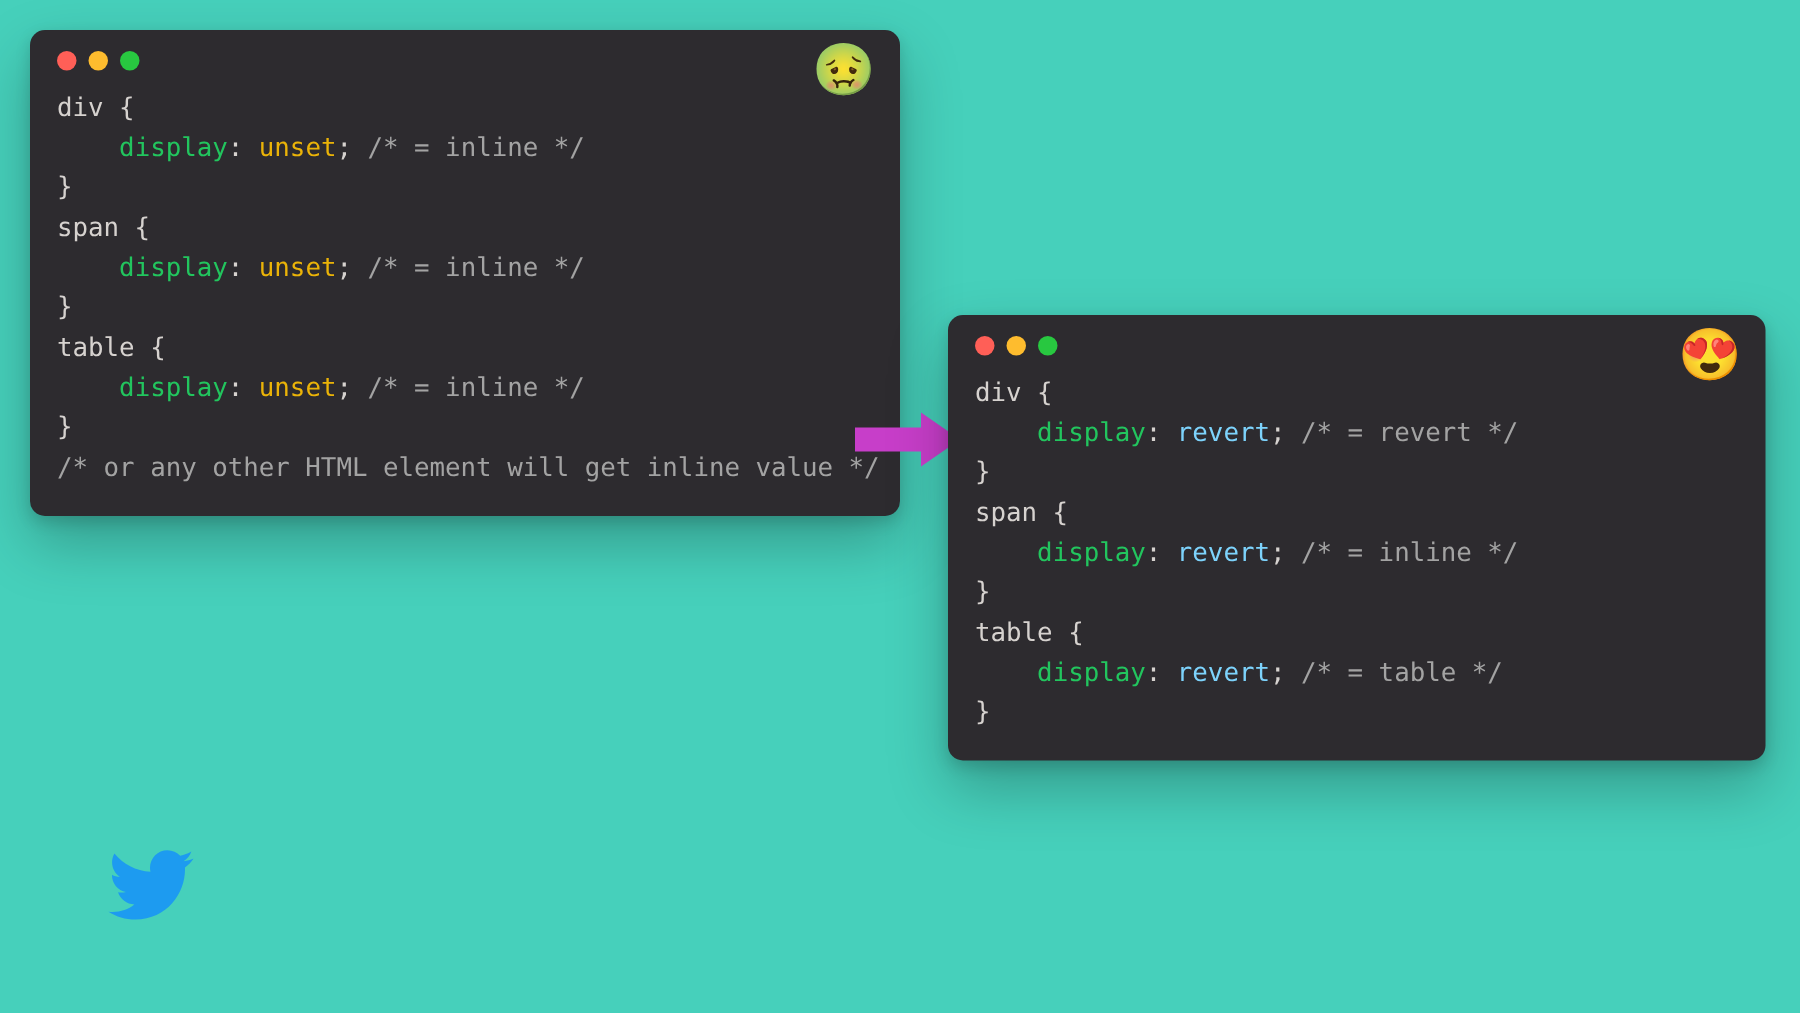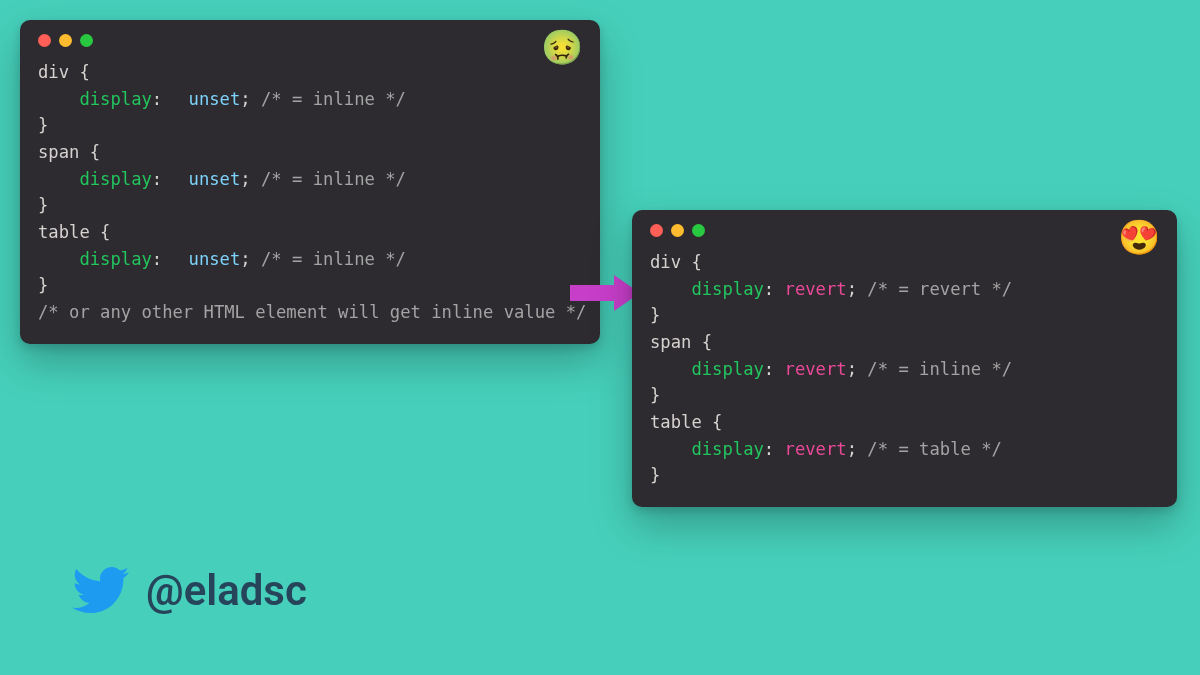--- a/index.html
+++ b/index.html
@@ -42,22 +42,22 @@
   }
   .code {
     font-size: 17.2px;
     line-height: 1.55;
     white-space: pre;
     color: #d6d2cf;
     font-weight: 500;
   }
   .sel { color: #d6d2cf; margin-top: 38px; }
   .prop { color: #22c55e; }
-  .val1 { color: #7dd3fc; margin-left: 16px; }
-  .val2 { color: #ec4899; text-align: right; }
+  .val1 { color: #eab308; }
+  .val2 { color: #7dd3fc; text-align: right; }
   .comment { color: #a3a3a3; }
   .punct { color: #d6d2cf; }
   
   #win1 { left: 20px; top: 20px; width: 580px; }
   #win2 { left: 632px; top: 210px; width: 545px; }
 
   .arrow {
     position: absolute;
     left: 570px;
     top: 275px;
@@ -136,14 +136,13 @@
 <span class="sel">}</span>
 <span class="sel">table {</span>
 <span class="sel">    </span><span class="prop">display</span><span class="punct">: </span><span class="val2">revert</span><span class="punct">; </span><span class="comment">/* = table */</span>
 <span class="sel">}</span></div>
 </div>
 
 <div class="credit">
   <svg viewBox="0 0 24 24">
     <path d="M23.643 4.937c-.835.37-1.732.62-2.675.733.962-.576 1.7-1.49 2.048-2.578-.9.534-1.897.922-2.958 1.13-.85-.904-2.06-1.47-3.4-1.47-2.572 0-4.658 2.086-4.658 4.66 0 .364.042.718.12 1.06-3.873-.195-7.304-2.05-9.602-4.868-.4.69-.63 1.49-.63 2.342 0 1.616.823 3.043 2.072 3.878-.764-.025-1.482-.234-2.11-.583v.06c0 2.257 1.605 4.14 3.737 4.568-.392.106-.803.162-1.227.162-.3 0-.593-.028-.877-.082.593 1.85 2.313 3.198 4.352 3.234-1.595 1.25-3.604 1.995-5.786 1.995-.376 0-.747-.022-1.112-.065 2.062 1.323 4.51 2.093 7.14 2.093 8.57 0 13.255-7.098 13.255-13.254 0-.2-.005-.402-.014-.602.91-.658 1.7-1.477 2.323-2.41z"></path>
   </svg>
-  <div class="credit-text">@eladsc</div>
 </div>
 
 </body></html>

